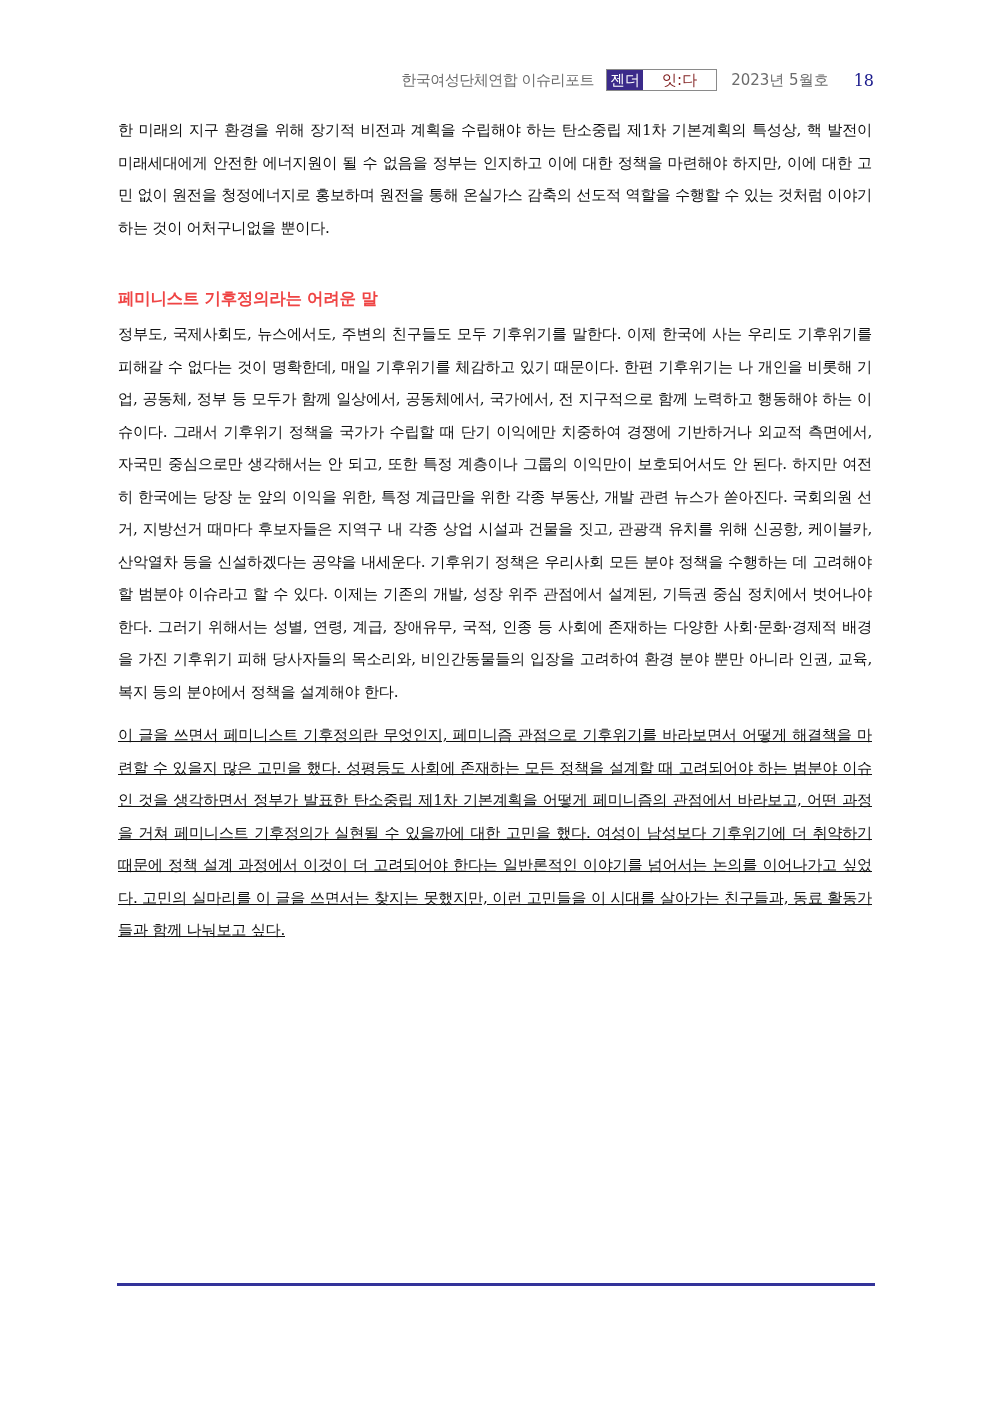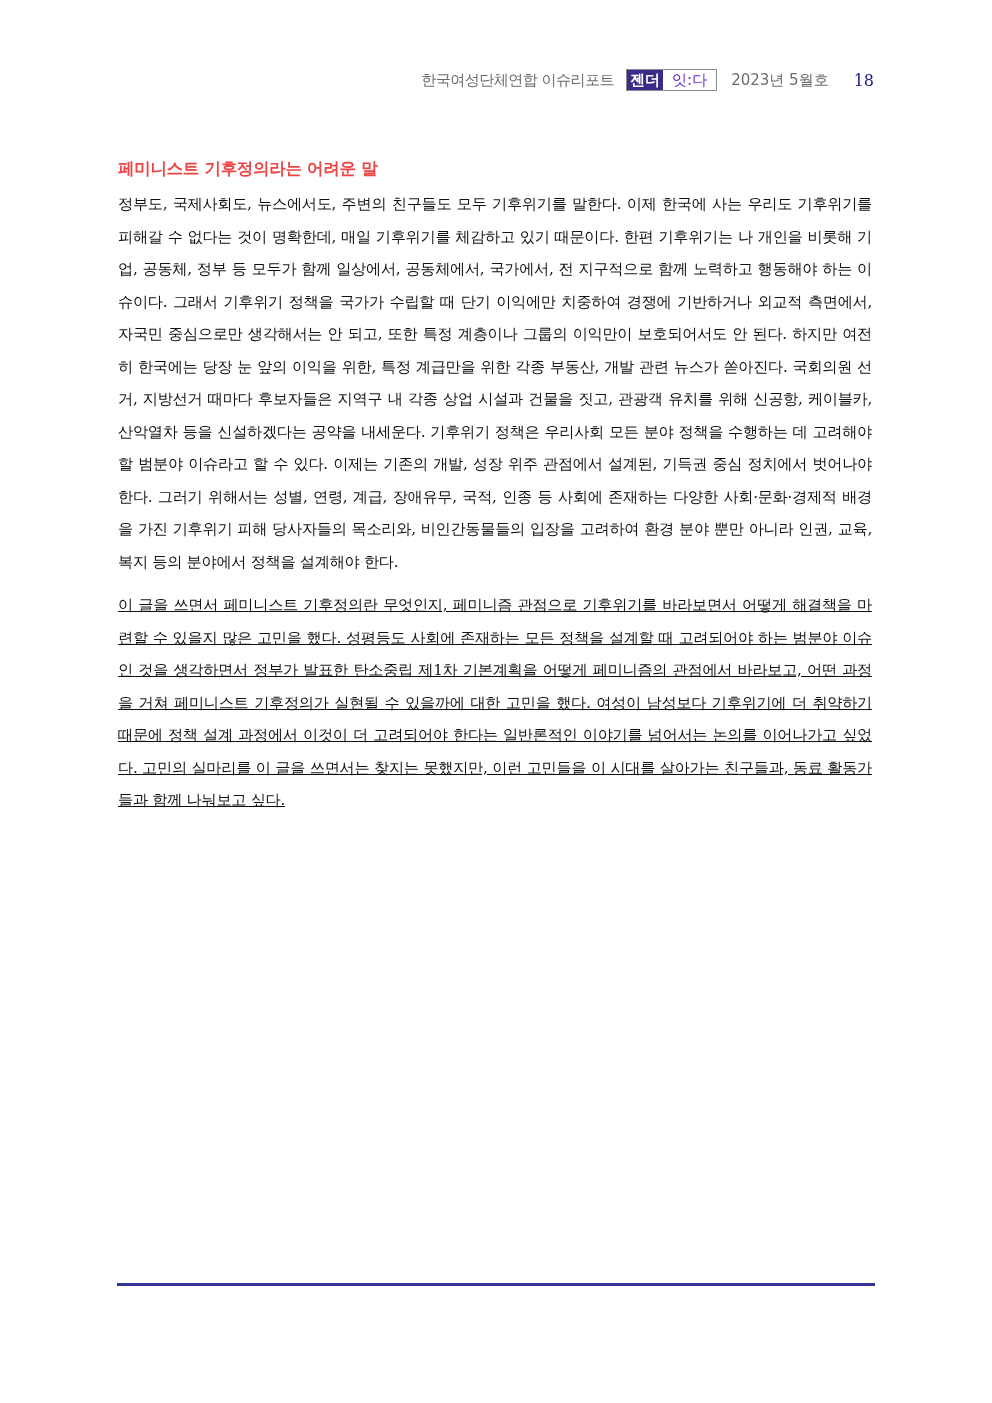--- a/index.html
+++ b/index.html
@@ -2,22 +2,22 @@
 <html><head>
   <meta charset="utf-8">
   <style>
     html, body { margin: 0; padding: 0; background: #ffffff; }
     body { width: 992px; height: 1403px; position: relative; overflow: hidden;
            font-family: "DejaVu Serif", "Liberation Serif", serif; color: #111; }
     .header { position: absolute; top: 68px; right: 118px; height: 24px; display: flex; align-items: center;
               font-family: "DejaVu Sans", "Liberation Sans", sans-serif; font-size: 15px; color: #6b6b6b; white-space: nowrap; }
     .header .org { margin-right: 12px; letter-spacing: -0.5px; }
     .logo { display: inline-flex; align-items: stretch; height: 20px; margin-right: 14px; border: 1px solid #8a8a8a; }
-    .logo .l1 { background: #3b2a8a; color: #fff; padding: 0 3px; line-height: 20px; font-size: 15px; font-weight: bold; }
-    .logo .l2 { color: #6d28d9; padding: 0 9px; line-height: 20px; font-size: 15px; }
+    .logo .l1 { background: #3b2a8a; color: #fff; padding: 0 3px; line-height: 20px; font-size: 15px; }
+    .logo .l2 { color: #7f1d1d; padding: 0 19px; line-height: 20px; font-size: 15px; }
     .header .issue { margin-right: 25px; }
     .header .page { color: #1a1a8c; font-family: "DejaVu Serif", "Liberation Serif", serif; font-size: 16px; }
     .content { position: absolute; left: 118px; top: 114px; width: 754px; }
     p { margin: 0; font-size: 15.2px; line-height: 32.5px; text-align: justify; text-align-last: left; letter-spacing: -0.3px; }
     .para-gap { margin-top: 11px; text-decoration: underline; }
     h2 { margin: 44px 0 8px 0; font-family: "DejaVu Sans", "Liberation Sans", sans-serif; font-size: 16.5px; font-weight: bold; color: #ef4444; letter-spacing: -0.3px; }
     .footer-rule { position: absolute; left: 117px; top: 1283px; width: 758px; height: 3px; background: #333399; }
   </style>
 </head>
 <body>
@@ -26,18 +26,19 @@
   <span class="org">한국여성단체연합 이슈리포트</span>
   <span class="logo">
     <span class="l1">젠더</span>
     <span class="l2">잇:다</span>
   </span>
   <span class="issue">2023년 5월호</span>
   <span class="page">18</span>
 </div>
 
 <div class="content">
+  <p>한 미래의 지구 환경을 위해 장기적 비전과 계획을 수립해야 하는 탄소중립 제1차 기본계획의 특성상, 핵 발전이 미래세대에게 안전한 에너지원이 될 수 없음을 정부는 인지하고 이에 대한 정책을 마련해야 하지만, 이에 대한 고민 없이 원전을 청정에너지로 홍보하며 원전을 통해 온실가스 감축의 선도적 역할을 수행할 수 있는 것처럼 이야기하는 것이 어처구니없을 뿐이다.</p>
   <h2>페미니스트 기후정의라는 어려운 말</h2>
   <p>정부도, 국제사회도, 뉴스에서도, 주변의 친구들도 모두 기후위기를 말한다. 이제 한국에 사는 우리도 기후위기를 피해갈 수 없다는 것이 명확한데, 매일 기후위기를 체감하고 있기 때문이다. 한편 기후위기는 나 개인을 비롯해 기업, 공동체, 정부 등 모두가 함께 일상에서, 공동체에서, 국가에서, 전 지구적으로 함께 노력하고 행동해야 하는 이슈이다. 그래서 기후위기 정책을 국가가 수립할 때 단기 이익에만 치중하여 경쟁에 기반하거나 외교적 측면에서, 자국민 중심으로만 생각해서는 안 되고, 또한 특정 계층이나 그룹의 이익만이 보호되어서도 안 된다. 하지만 여전히 한국에는 당장 눈 앞의 이익을 위한, 특정 계급만을 위한 각종 부동산, 개발 관련 뉴스가 쏟아진다. 국회의원 선거, 지방선거 때마다 후보자들은 지역구 내 각종 상업 시설과 건물을 짓고, 관광객 유치를 위해 신공항, 케이블카, 산악열차 등을 신설하겠다는 공약을 내세운다. 기후위기 정책은 우리사회 모든 분야 정책을 수행하는 데 고려해야 할 범분야 이슈라고 할 수 있다. 이제는 기존의 개발, 성장 위주 관점에서 설계된, 기득권 중심 정치에서 벗어나야 한다. 그러기 위해서는 성별, 연령, 계급, 장애유무, 국적, 인종 등 사회에 존재하는 다양한 사회·문화·경제적 배경을 가진 기후위기 피해 당사자들의 목소리와, 비인간동물들의 입장을 고려하여 환경 분야 뿐만 아니라 인권, 교육, 복지 등의 분야에서 정책을 설계해야 한다.</p>
   <p class="para-gap">이 글을 쓰면서 페미니스트 기후정의란 무엇인지, 페미니즘 관점으로 기후위기를 바라보면서 어떻게 해결책을 마련할 수 있을지 많은 고민을 했다. 성평등도 사회에 존재하는 모든 정책을 설계할 때 고려되어야 하는 범분야 이슈인 것을 생각하면서 정부가 발표한 탄소중립 제1차 기본계획을 어떻게 페미니즘의 관점에서 바라보고, 어떤 과정을 거쳐 페미니스트 기후정의가 실현될 수 있을까에 대한 고민을 했다. 여성이 남성보다 기후위기에 더 취약하기 때문에 정책 설계 과정에서 이것이 더 고려되어야 한다는 일반론적인 이야기를 넘어서는 논의를 이어나가고 싶었다. 고민의 실마리를 이 글을 쓰면서는 찾지는 못했지만, 이런 고민들을 이 시대를 살아가는 친구들과, 동료 활동가들과 함께 나눠보고 싶다.</p>
 </div>
 
 <div class="footer-rule"></div>
 
 </body></html>

